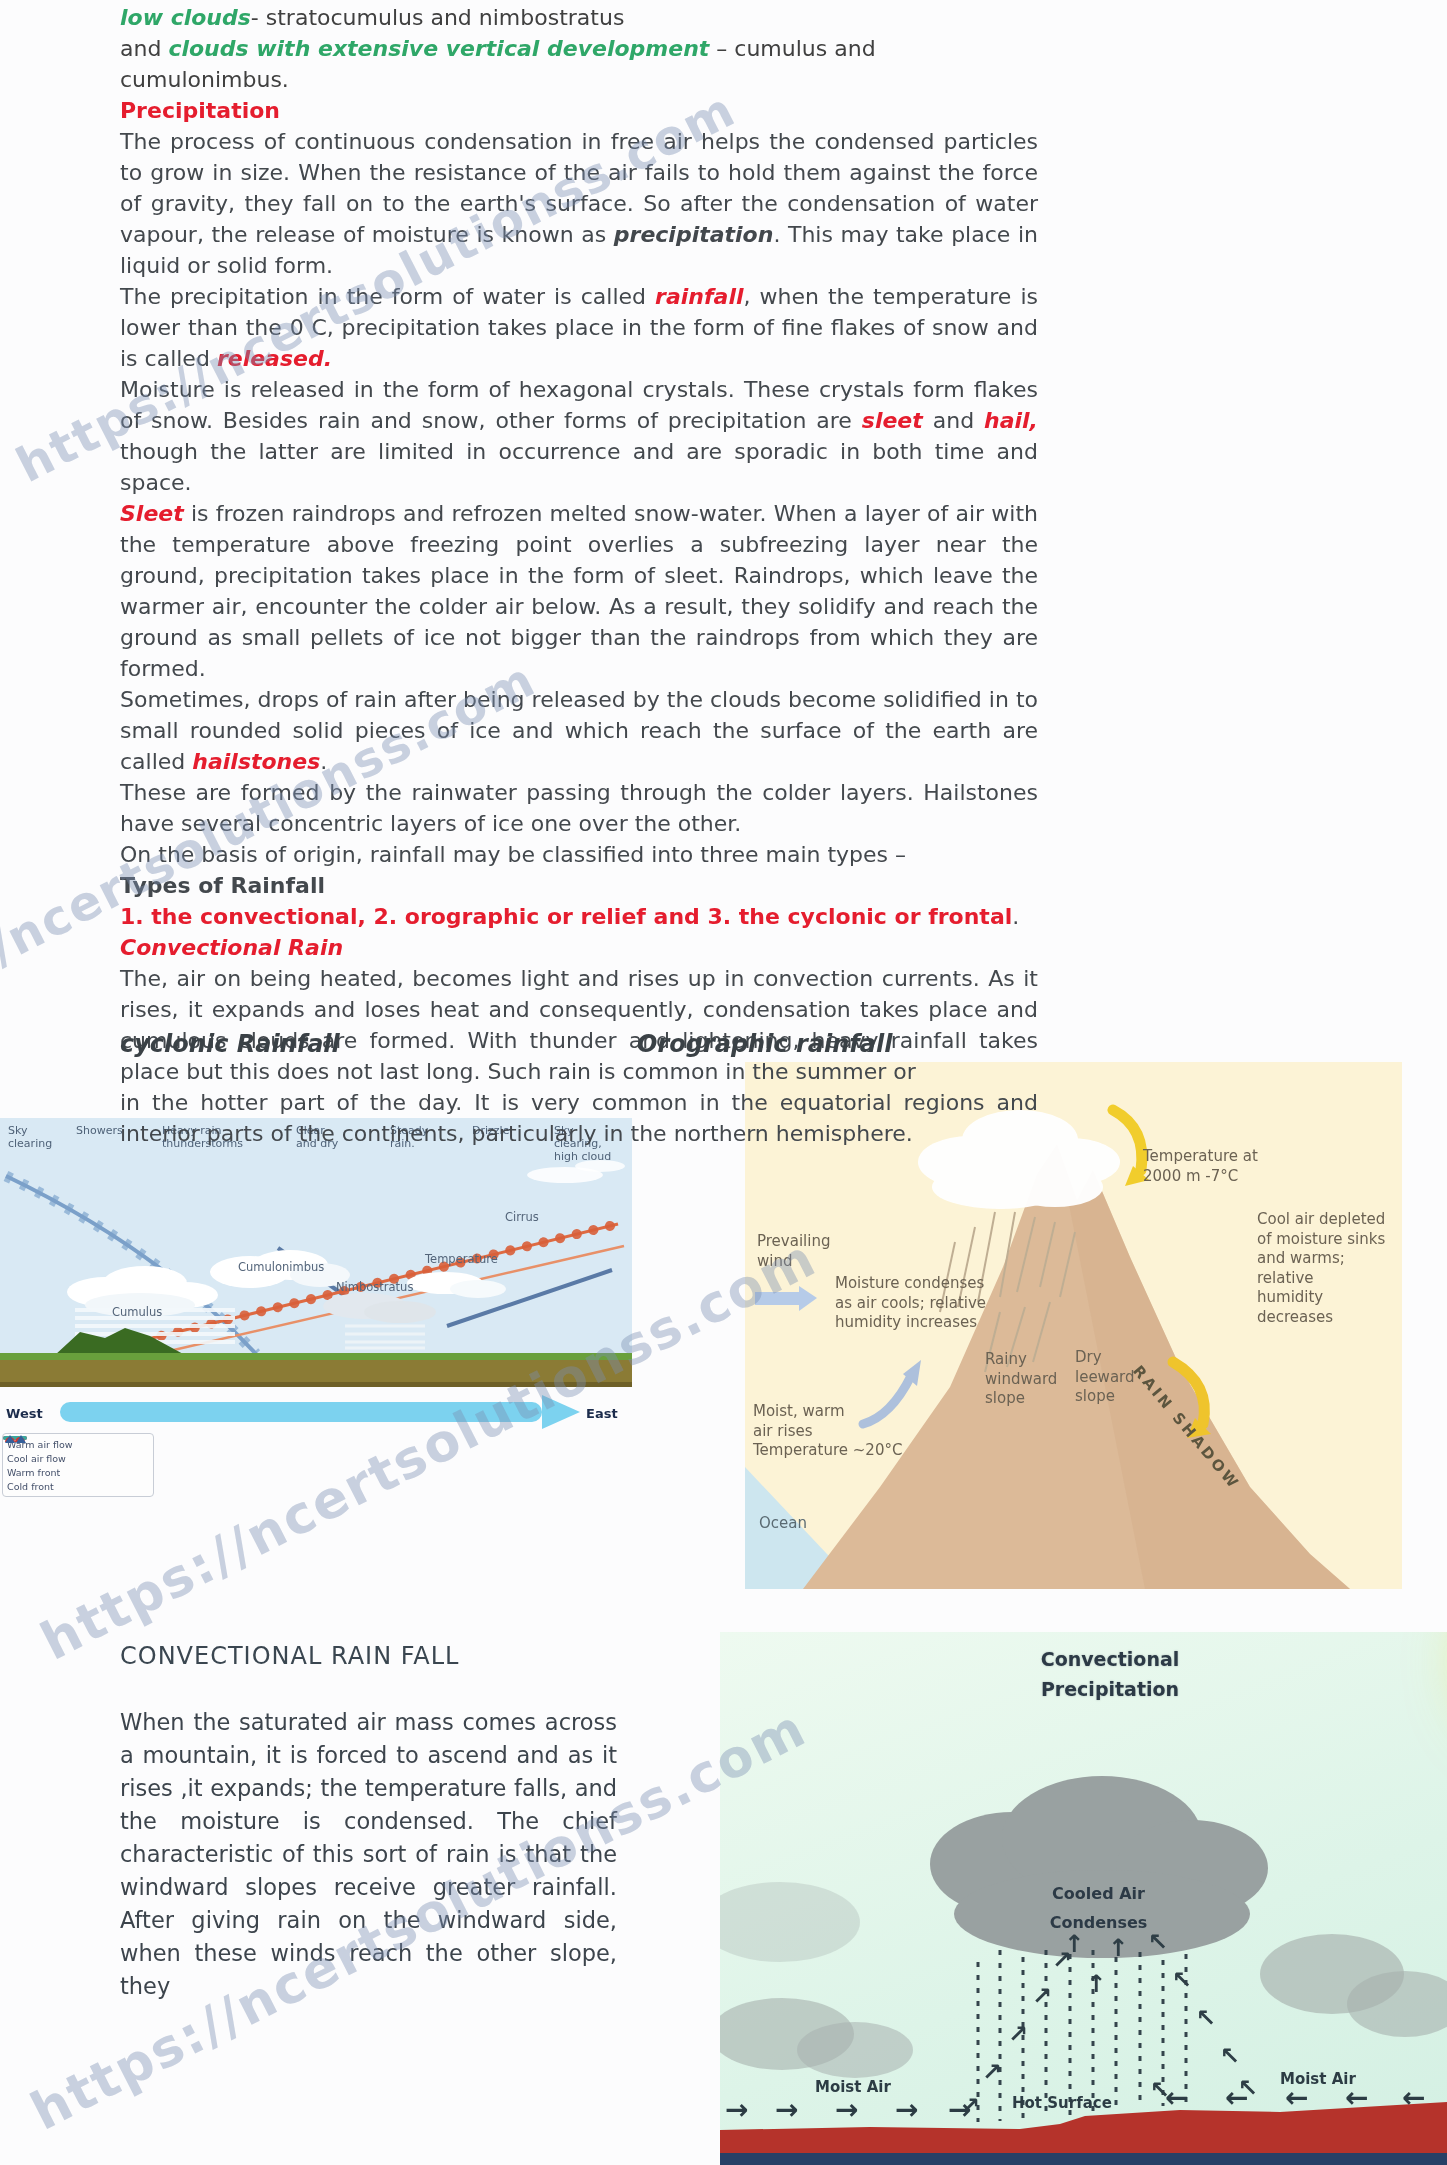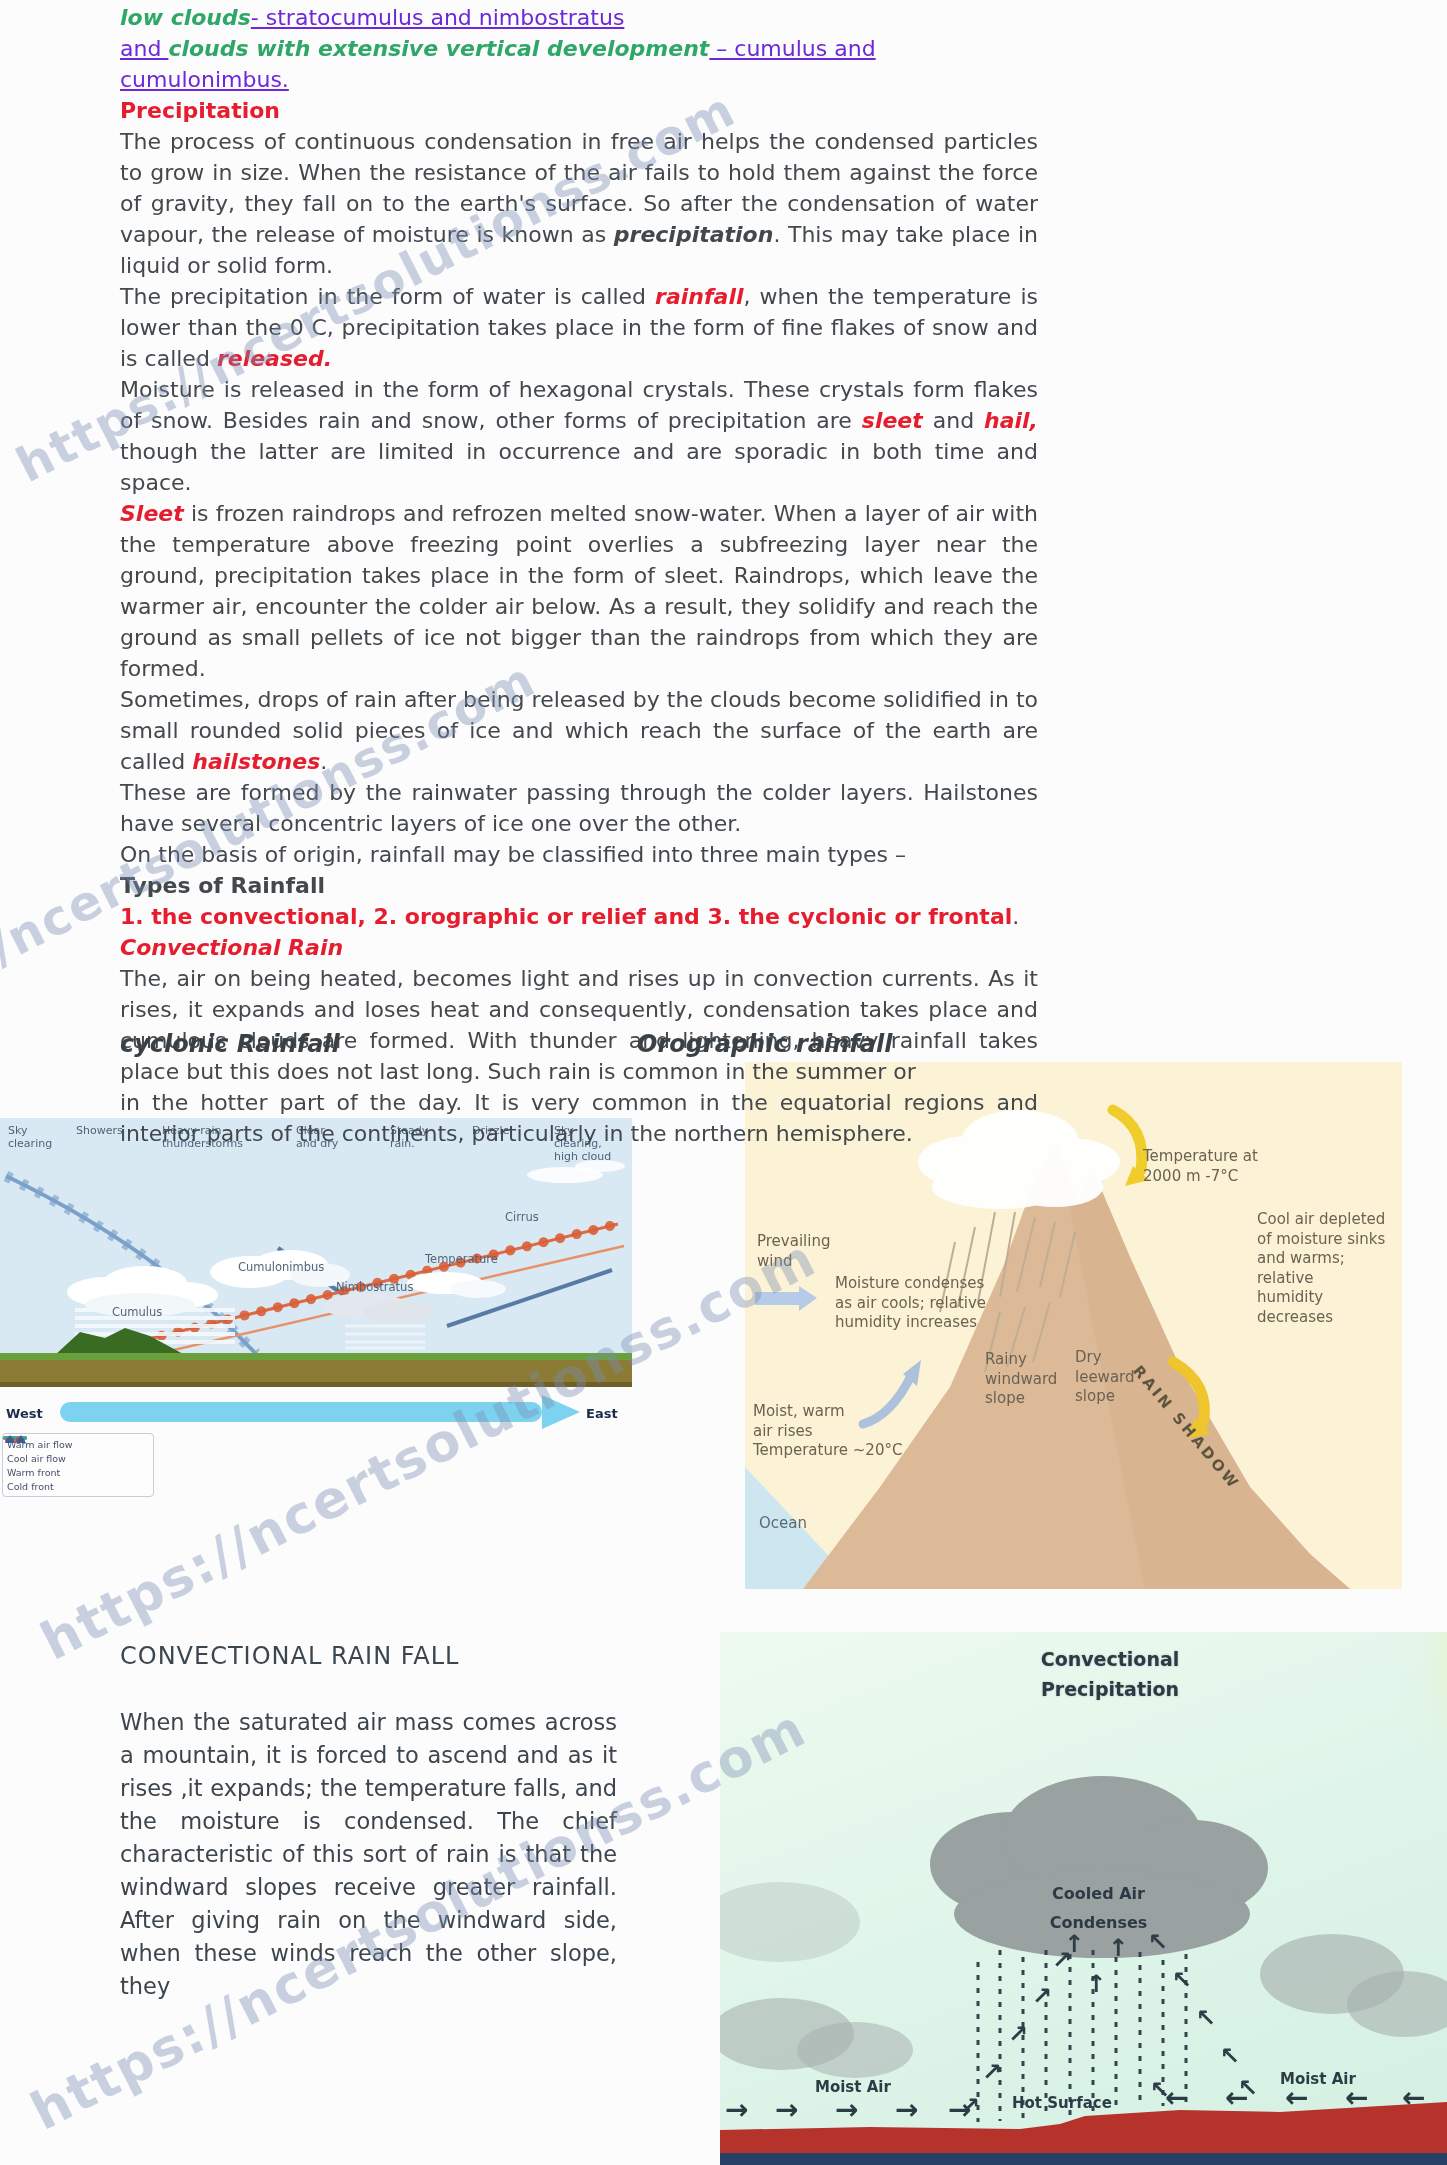--- a/index.html
+++ b/index.html
@@ -12,21 +12,21 @@
   
   .textcol{position:absolute;left:120px;top:2px;width:918px;color:#43484d;
            font-size:22px;line-height:31px;text-align:justify;z-index:2;}
   .textcol p{margin:0;}
   .green-line{color:#2fa768;text-align:left;}
   .h-red{color:#e51d2e;font-weight:700;margin:21px 0 0 0;font-size:22px;line-height:31px;}
   .s-bi{font-weight:700;font-style:italic;}
   .s-rbi{color:#e51d2e;font-weight:700;font-style:italic;}
   .s-rb{color:#e51d2e;font-weight:700;margin-top:30px;}
   .s-b{font-weight:700;}
-  .s-g{color:#6d28d9;text-decoration:underline;}
+  .s-g{color:#404040;}
   .s-gbi{color:#2fa768;font-weight:700;font-style:italic;}
   .caption{position:absolute;top:1030px;font-size:24px;font-weight:700;font-style:italic;
            color:#3a4146;z-index:2;}
   .pre{white-space:pre-line;}
   
   .cyc{position:absolute;left:0;top:1100px;width:632px;height:400px;z-index:1;}
   .cyc svg{position:absolute;left:0;top:0;}
   .toplab{position:absolute;font-size:11px;line-height:1.2;color:#4f6278;}
   .cloudlab{position:absolute;font-size:11.5px;color:#54657a;}
   .wedir{position:absolute;font-size:13px;font-weight:700;color:#1c2c4c;}

